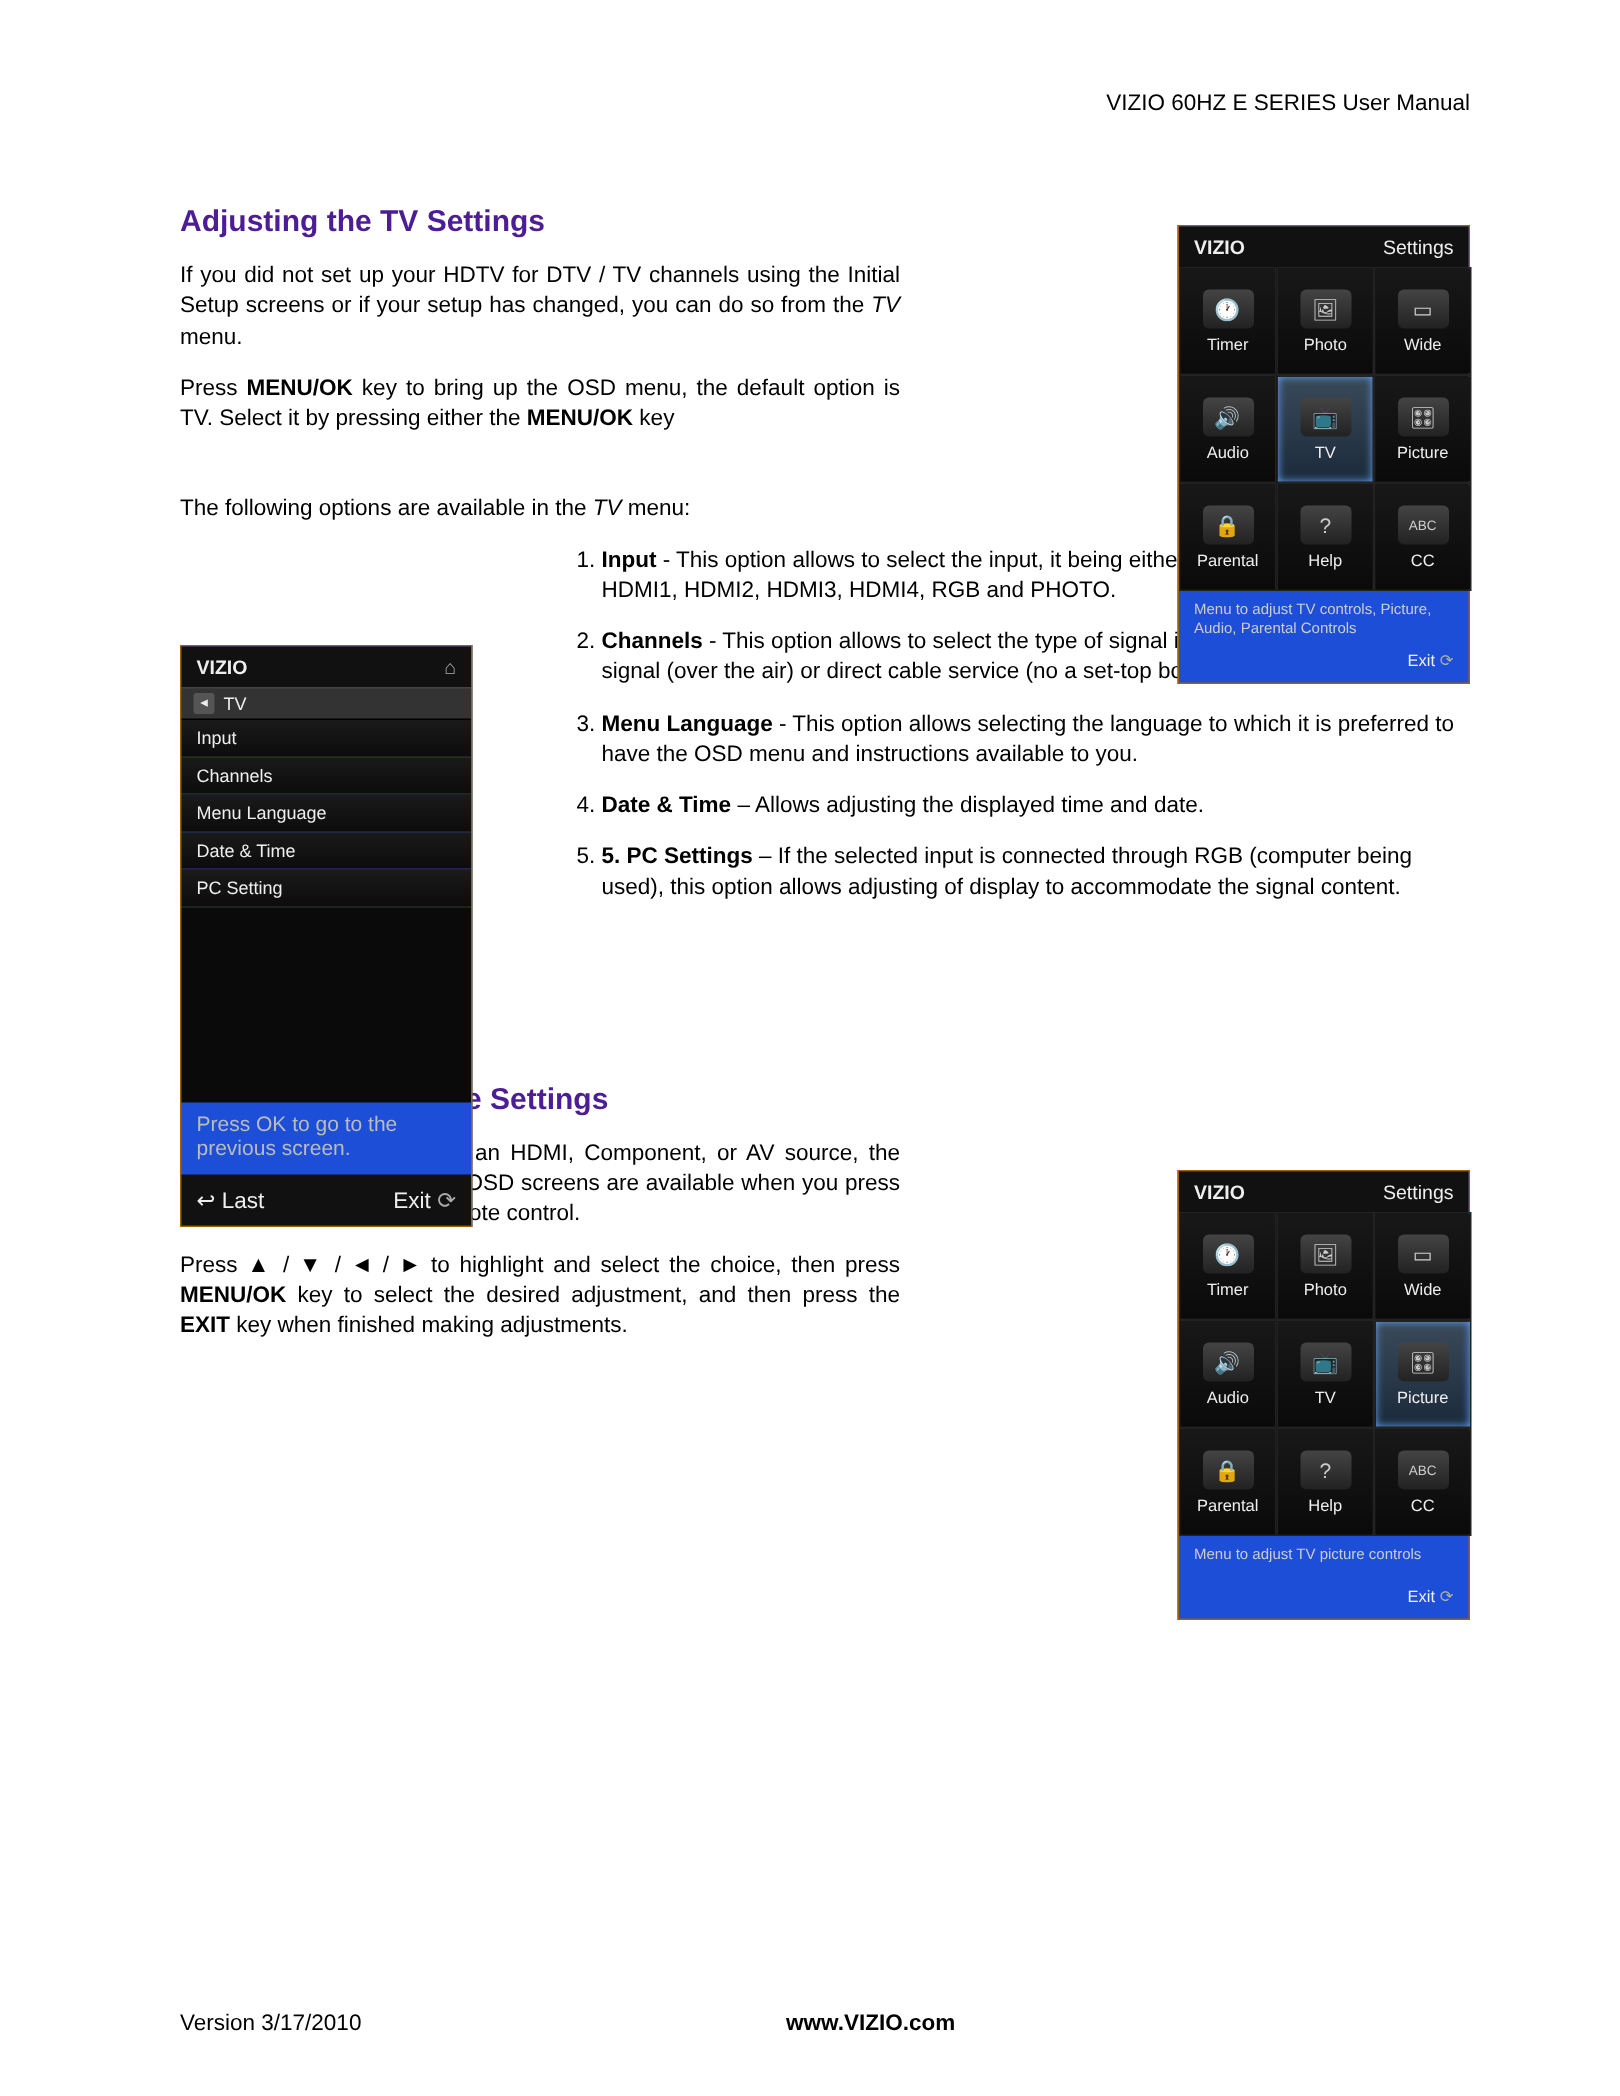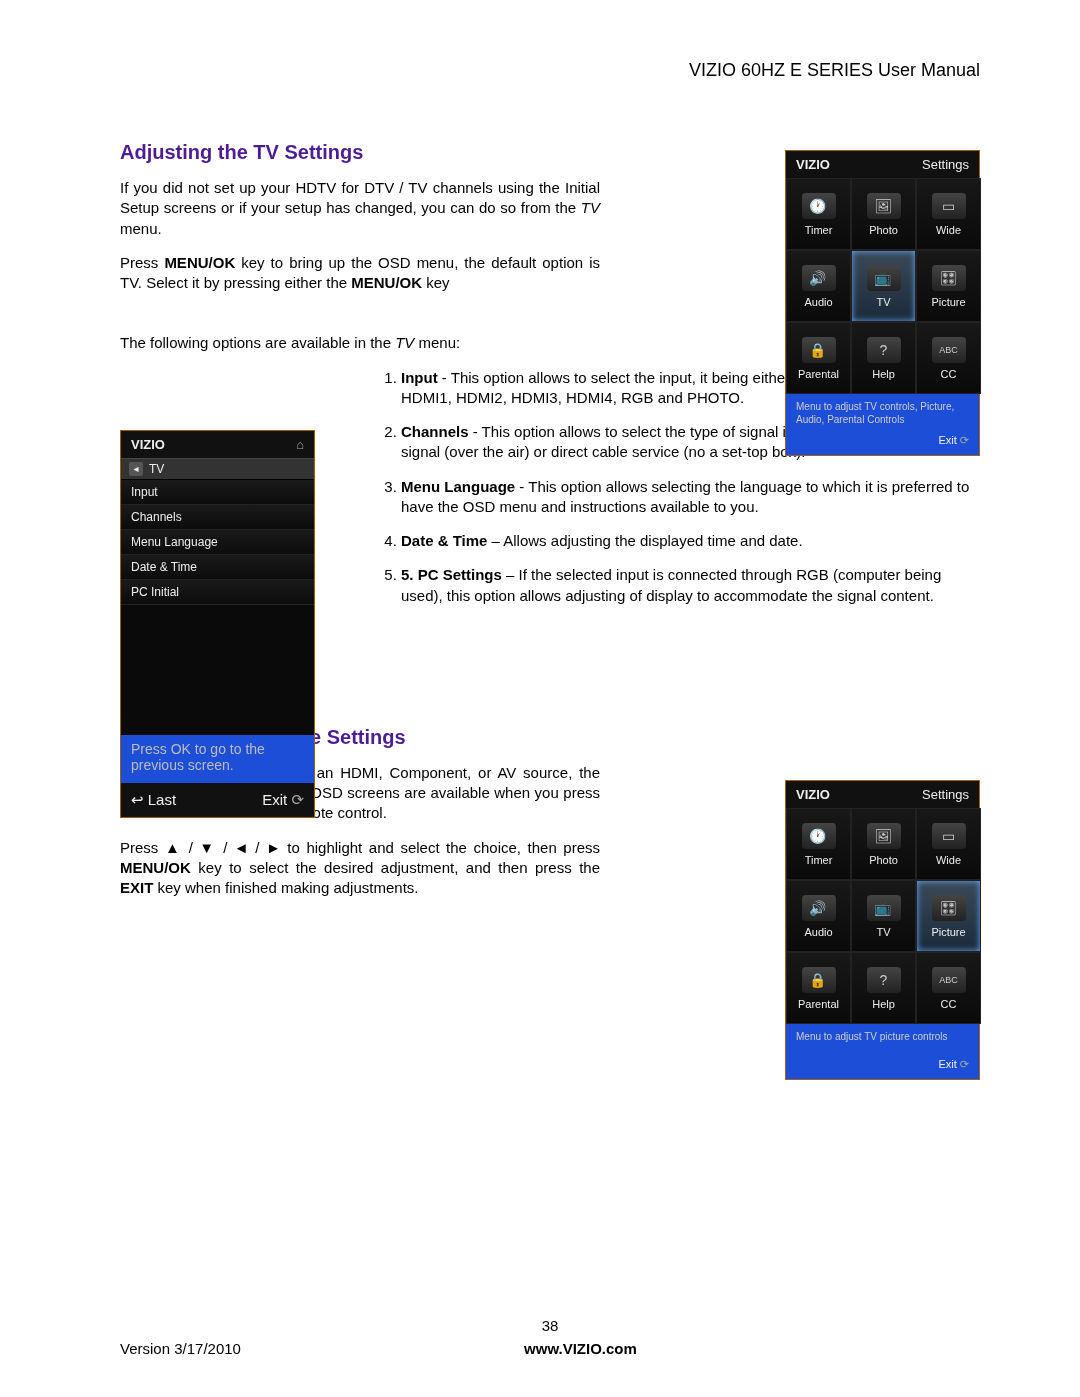--- a/index.html
+++ b/index.html
@@ -8,21 +8,21 @@
     font-family: Arial, Helvetica, sans-serif;
     font-size: 15px;
     color: #000;
     width: 1080px;
     height: 1397px;
     position: relative;
     padding: 60px 100px 40px 120px;
   }
   .doc-header {
     text-align: right;
-    font-size: 18px;
+    font-size: 15px;
     margin-bottom: 60px;
   }
   h2.section {
     color: #4c1d95;
     font-size: 20px;
     font-weight: bold;
     margin: 19px 0 14px 0;
   }
   .para { margin: 0 0 14px 0; line-height: 1.35; }
   .justify { text-align: justify; }
@@ -155,21 +155,20 @@
 <h2 class="section" style="margin-top:120px;">Adjusting the Picture Settings</h2>
 
 <p class="para narrow justify">
   <span>When viewing DTV / TV or an HDMI, Component, or AV source, the following picture adjustment OSD screens are available when you press </span><span class="bold">MENU/OK</span><span> button on the remote control.</span>
 </p>
 <p class="para narrow justify">
   <span>Press ▲ / ▼ / ◄ / ► to highlight and select the choice, then press </span><span class="bold">MENU/OK</span><span> key to select the desired adjustment, and then press the </span><span class="bold">EXIT</span><span> key when finished making adjustments.</span>
 </p>
 
 <div class="footer">
-  <div class="pagenum">38</div>
   <div class="row">
     <span>Version 3/17/2010</span>
     <span class="bold">www.VIZIO.com</span>
     <span style="width:60px;"></span>
   </div>
 </div>
 
 <div class="osd osd-grid" style="top:150px; right:100px;">
   <div class="title">
     <span class="bold">VIZIO</span>
@@ -241,21 +240,21 @@
     <span style="color:#aaa;">⌂</span>
   </div>
   <div class="crumb">
     <span class="back">◂</span>
     <span>TV</span>
   </div>
   <div class="item">Input</div>
   <div class="item">Channels</div>
   <div class="item">Menu Language</div>
   <div class="item">Date &amp; Time</div>
-  <div class="item">PC Initial</div>
+  <div class="item">PC Setting</div>
   <div class="fill"></div>
   <div class="prompt">Press OK to go to the previous screen.</div>
   <div class="foot">
     <span class="last">Last</span>
     <span class="exit">Exit</span>
   </div>
 </div>
 
 <div class="osd osd-grid" style="top:780px; right:100px;">
   <div class="title">

